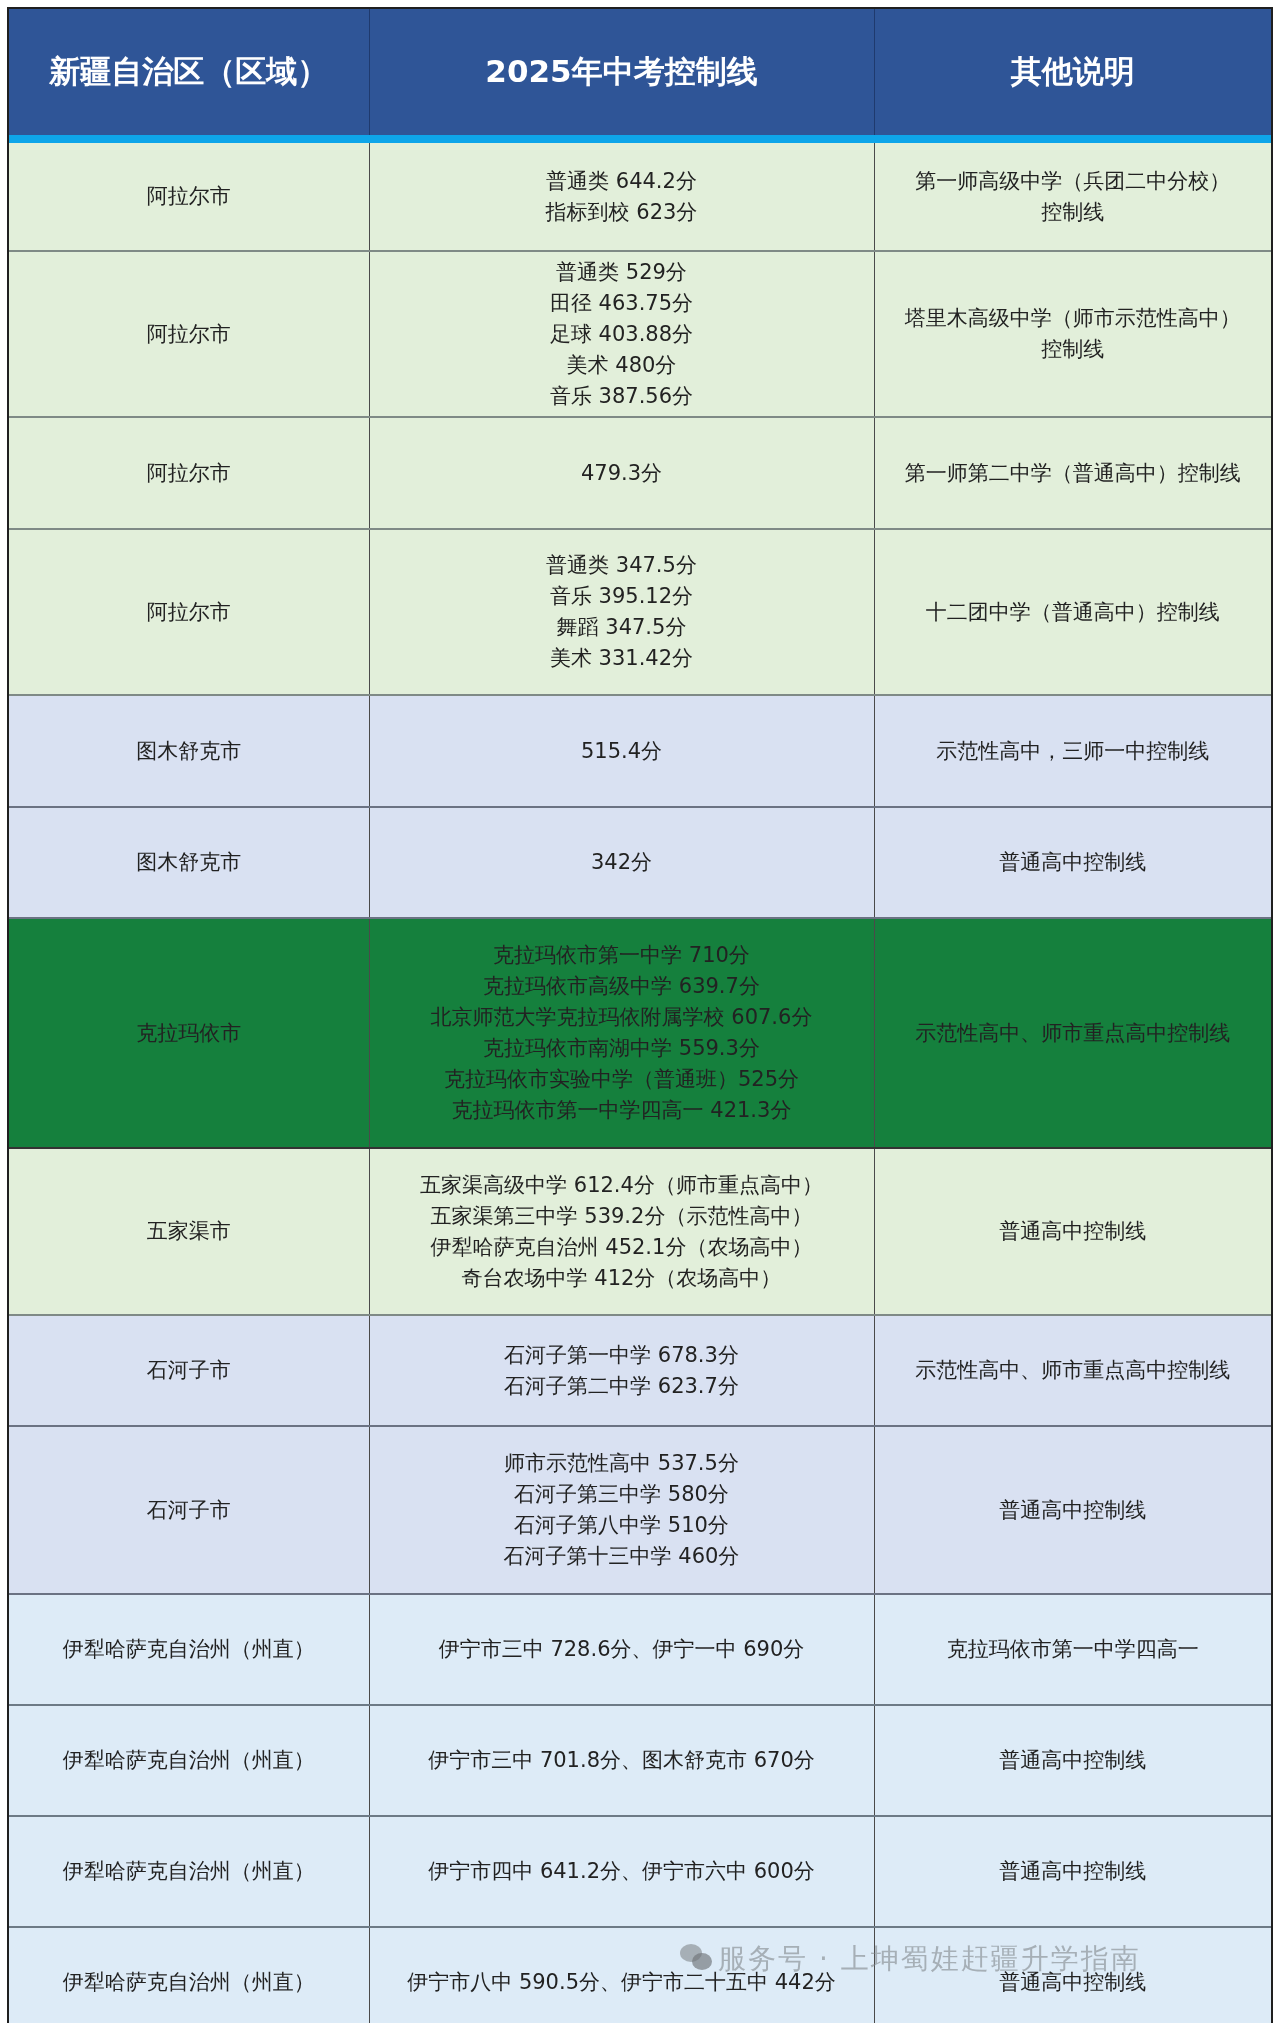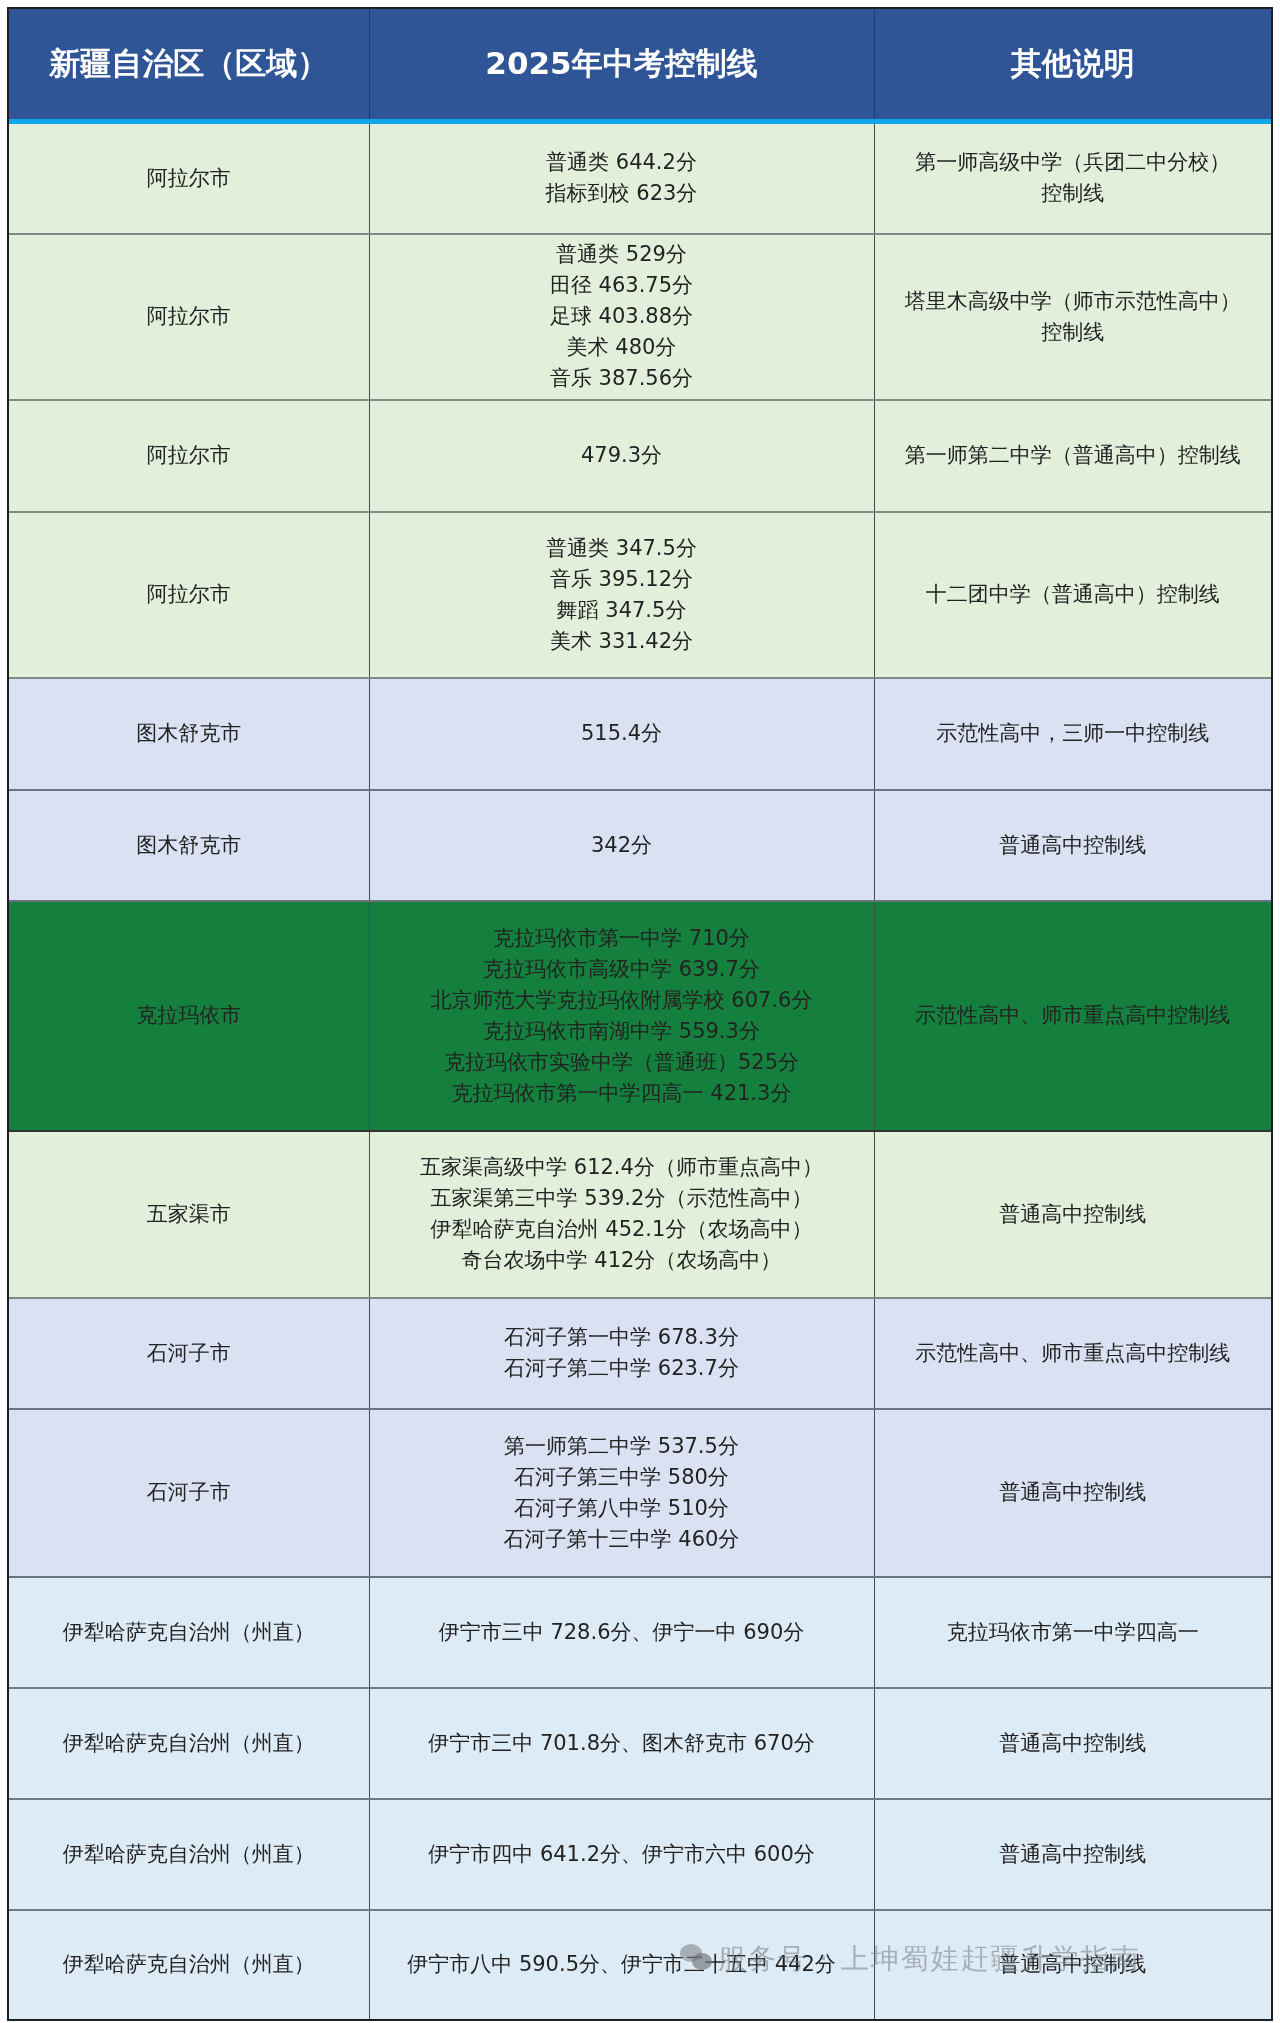--- a/index.html
+++ b/index.html
@@ -3,21 +3,21 @@
 <meta charset="utf-8">
 <style>
   html, body { margin: 0; padding: 0; background: #ffffff; }
   body { width: 1280px; height: 2023px; position: relative; overflow: hidden;
          font-family: "DejaVu Sans", "Liberation Sans", sans-serif; }
   .table { position: absolute; left: 7px; top: 7px; width: 1266px;
            border: 2px solid #1f1f1f; box-sizing: border-box; border-collapse: collapse; }
   table { width: 100%; border-collapse: collapse; table-layout: fixed; }
   col.c1 { width: 360px; } col.c2 { width: 505px; } col.c3 { width: auto; }
   th { background: #2f5597; color: #ffffff; font-size: 31px; font-weight: bold;
-       height: 110px; border-right: 1px solid #1f3a6e; border-bottom: 5px solid #0ea5e9; padding: 0;
+       height: 110px; border-right: 1px solid #1f3a6e; border-bottom: 8px solid #0ea5e9; padding: 8px;
        text-align: center; vertical-align: middle; letter-spacing: 0px; }
   th:last-child { border-right: none; margin-top: 16px; }
   td { font-size: 21px; color: #222; text-align: center; vertical-align: middle; padding: 0 8px;
        border-right: 1px solid #4a4a4a; border-bottom: 2px solid #7f8a86; line-height: 31px; }
   td:last-child { border-right: none; }
   tr:last-child td { border-bottom: none; }
   tr.green td { background: #e2efda; }
   tr.blue td { background: #d9e1f2; border-bottom-color: #6b7283; margin-left: 28px; }
   tr.peach td { background: #15803d; border-bottom-color: #333; }
   tr.lblue td { background: #ddebf7; border-bottom-color: #6d7a86; }
@@ -142,21 +142,21 @@
             <span class="line">石河子第一中学 678.3分</span>
             <span class="line">石河子第二中学 623.7分</span>
           </td>
           <td>
             <span class="line">示范性高中、师市重点高中控制线</span>
           </td>
         </tr>
         <tr class="blue" style="height: 168px;">
           <td>石河子市</td>
           <td>
-            <span class="line">第一师第二中学 537.5分</span>
+            <span class="line">师市示范性高中 537.5分</span>
             <span class="line">石河子第三中学 580分</span>
             <span class="line">石河子第八中学 510分</span>
             <span class="line">石河子第十三中学 460分</span>
           </td>
           <td>
             <span class="line">普通高中控制线</span>
           </td>
         </tr>
         <tr class="lblue" style="height: 111px;">
           <td>伊犁哈萨克自治州（州直）</td>

